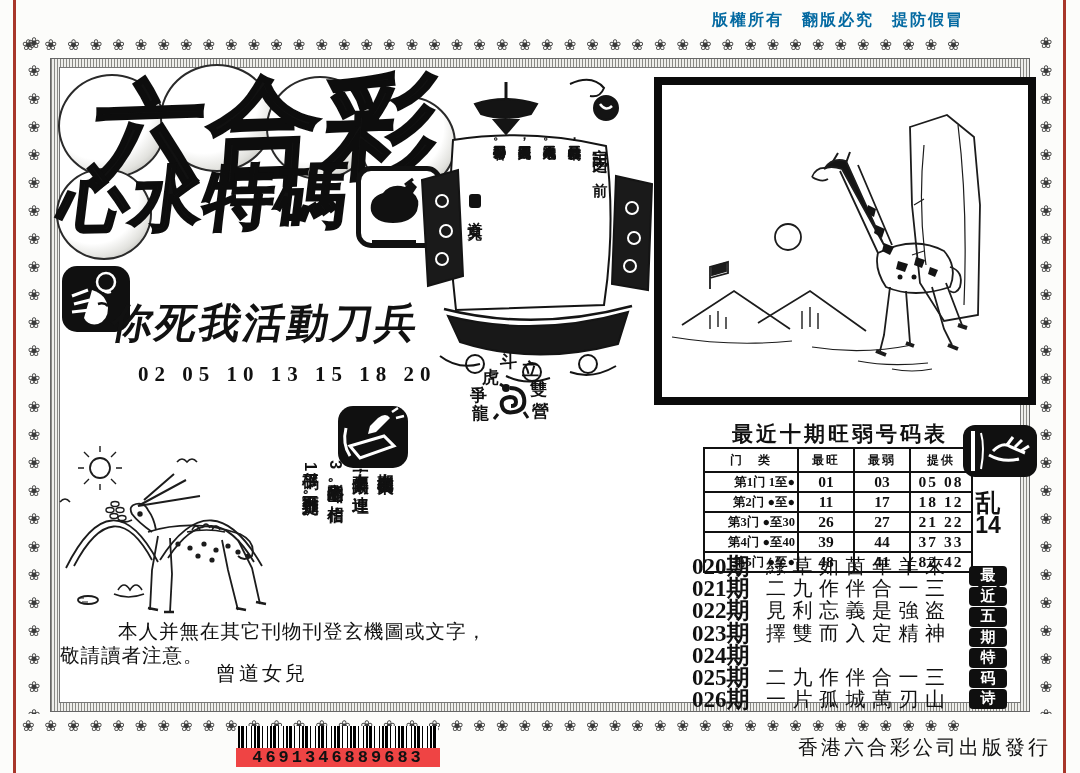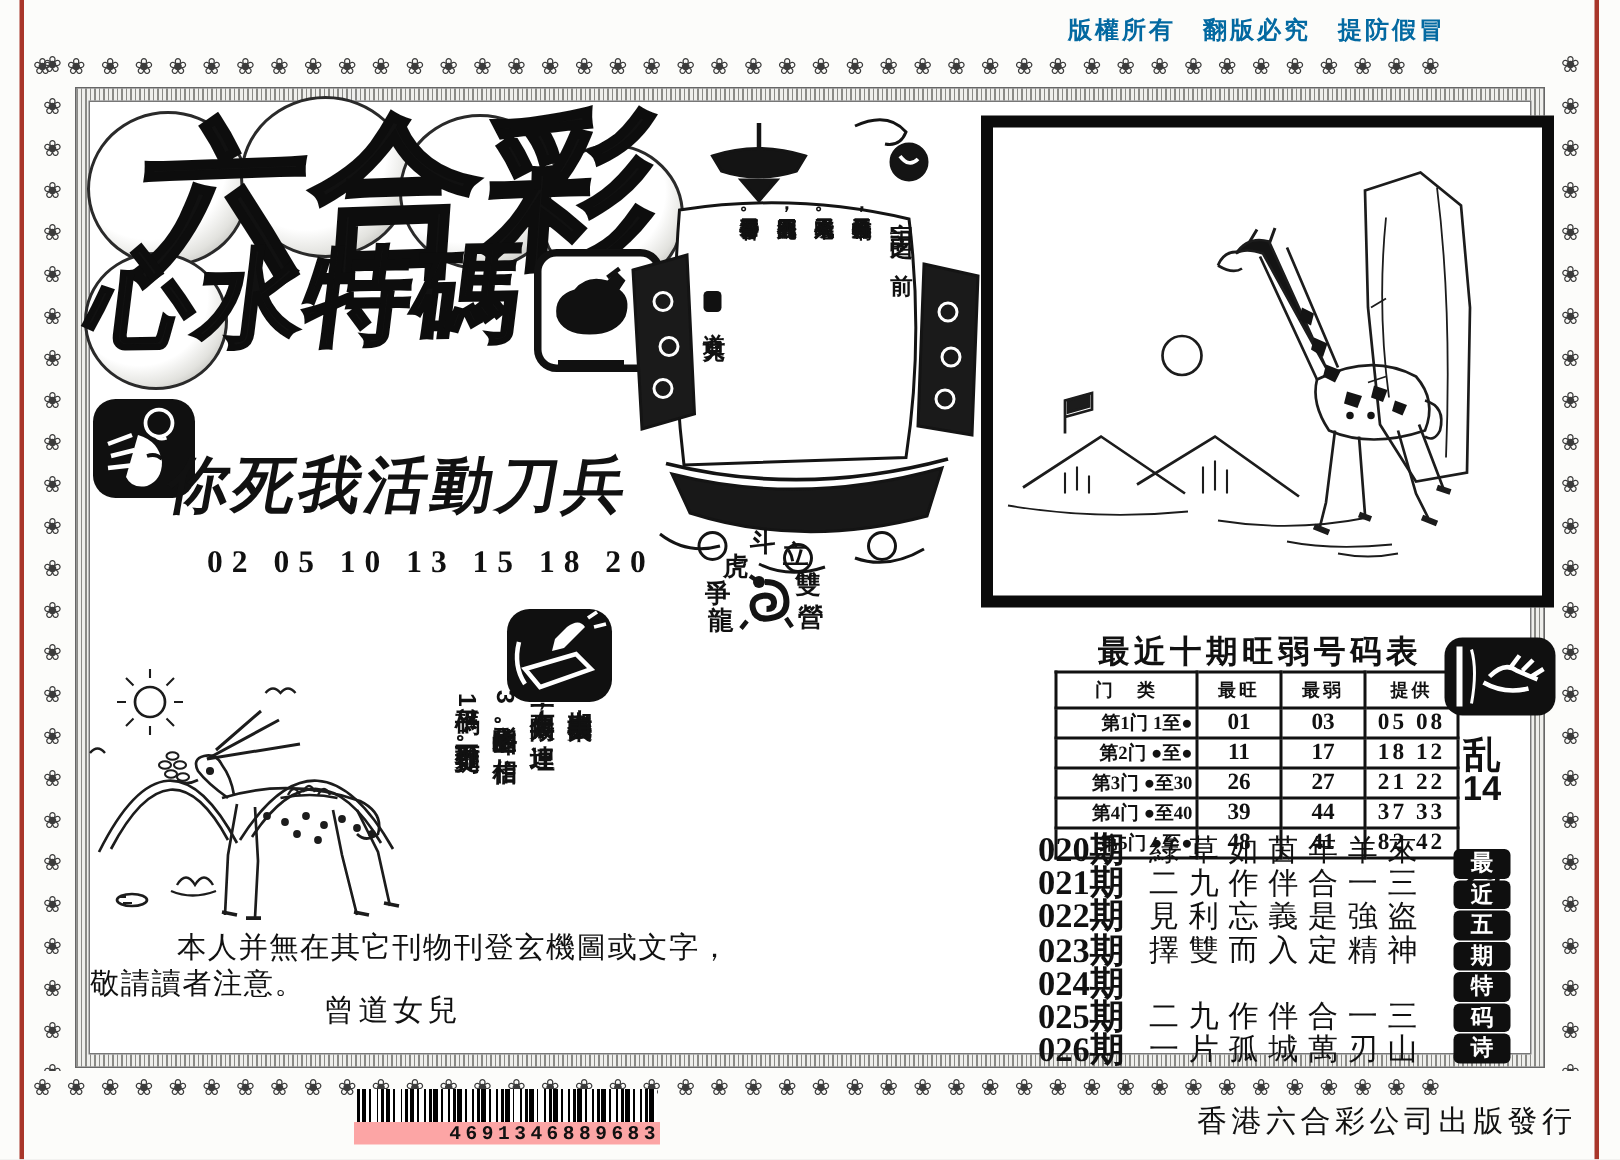--- a/index.html
+++ b/index.html
@@ -68,22 +68,22 @@
           font-size:16.5px;font-weight:bold;line-height:25px;letter-spacing:1px;}
   
   #disc1{left:118px;top:618px;font-size:19.5px;letter-spacing:1px;white-space:nowrap;}
   #disc2{left:60px;top:642px;font-size:19.5px;letter-spacing:1px;}
   #disc-sign{left:216px;top:660px;font-size:20px;letter-spacing:3px;}
   
   #giraffe-frame{left:654px;top:77px;width:366px;height:312px;border:8px solid #0b0b0b;background:#fff;}
   
   #barcode{left:238px;top:726px;width:200px;height:24px;
            background:repeating-linear-gradient(90deg,#000 0 2px,#fff 2px 3px,#000 3px 6px,#fff 6px 8px,#000 8px 9px,#fff 9px 13px,#000 13px 14px,#fff 14px 16px);}
-  #barcode-num{left:236px;top:748px;width:204px;text-align:right;background:#fca5a5;
-               font-family:"Liberation Mono","DejaVu Sans Mono",monospace;font-size:13px;font-weight:bold;letter-spacing:3px;}
+  #barcode-num{left:236px;top:748px;width:204px;text-align:center;background:#ef4444;
+               font-family:"Liberation Mono","DejaVu Sans Mono",monospace;font-size:17px;font-weight:bold;letter-spacing:3px;}
   #publisher{left:798px;top:734px;font-size:20px;letter-spacing:3px;white-space:nowrap;}
   svg{display:block;}
 </style>
 </head>
 <body>
 
 <div id="page">
 
   <div class="edge-line" style="left:13px;"></div>
   <div class="edge-line" style="left:1063px;"></div>

